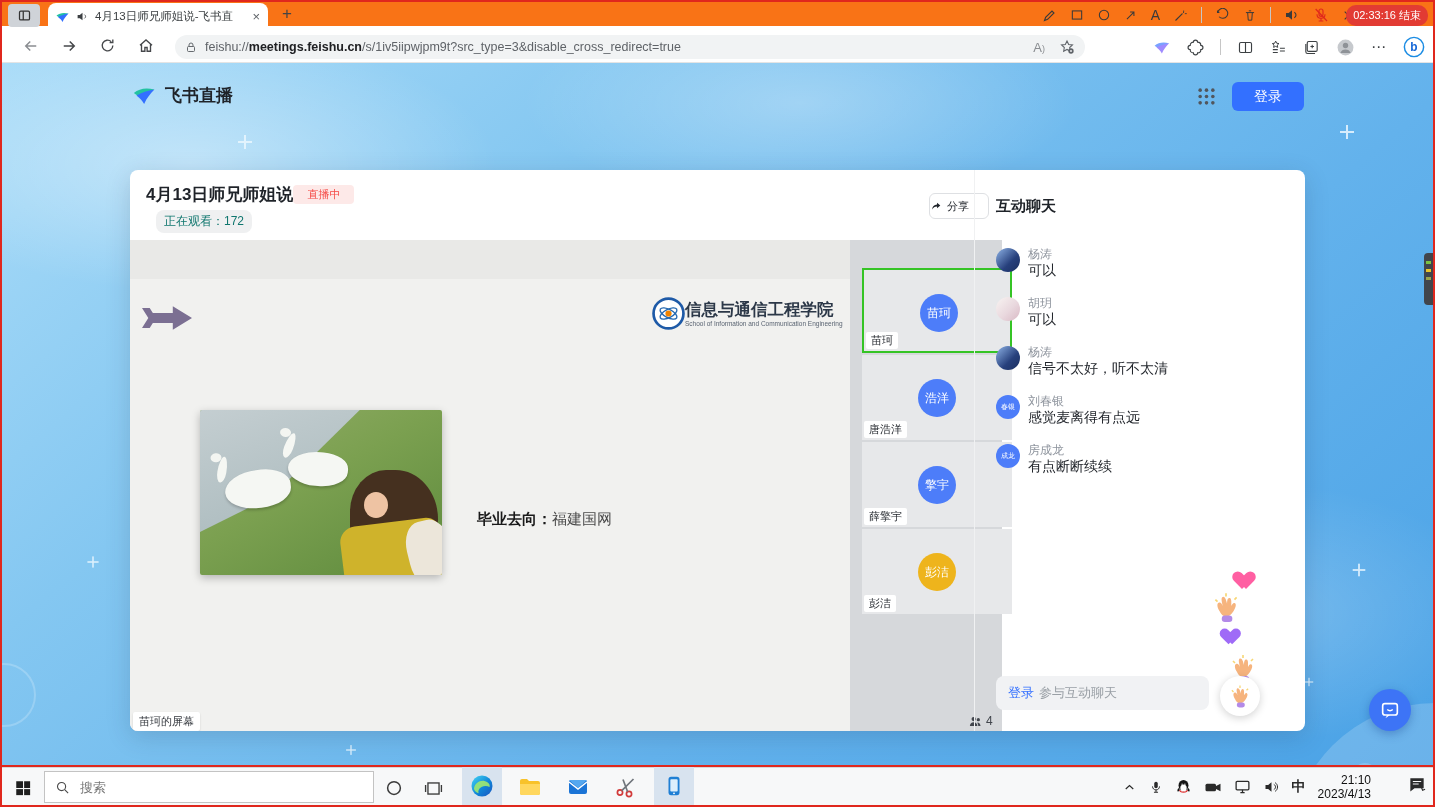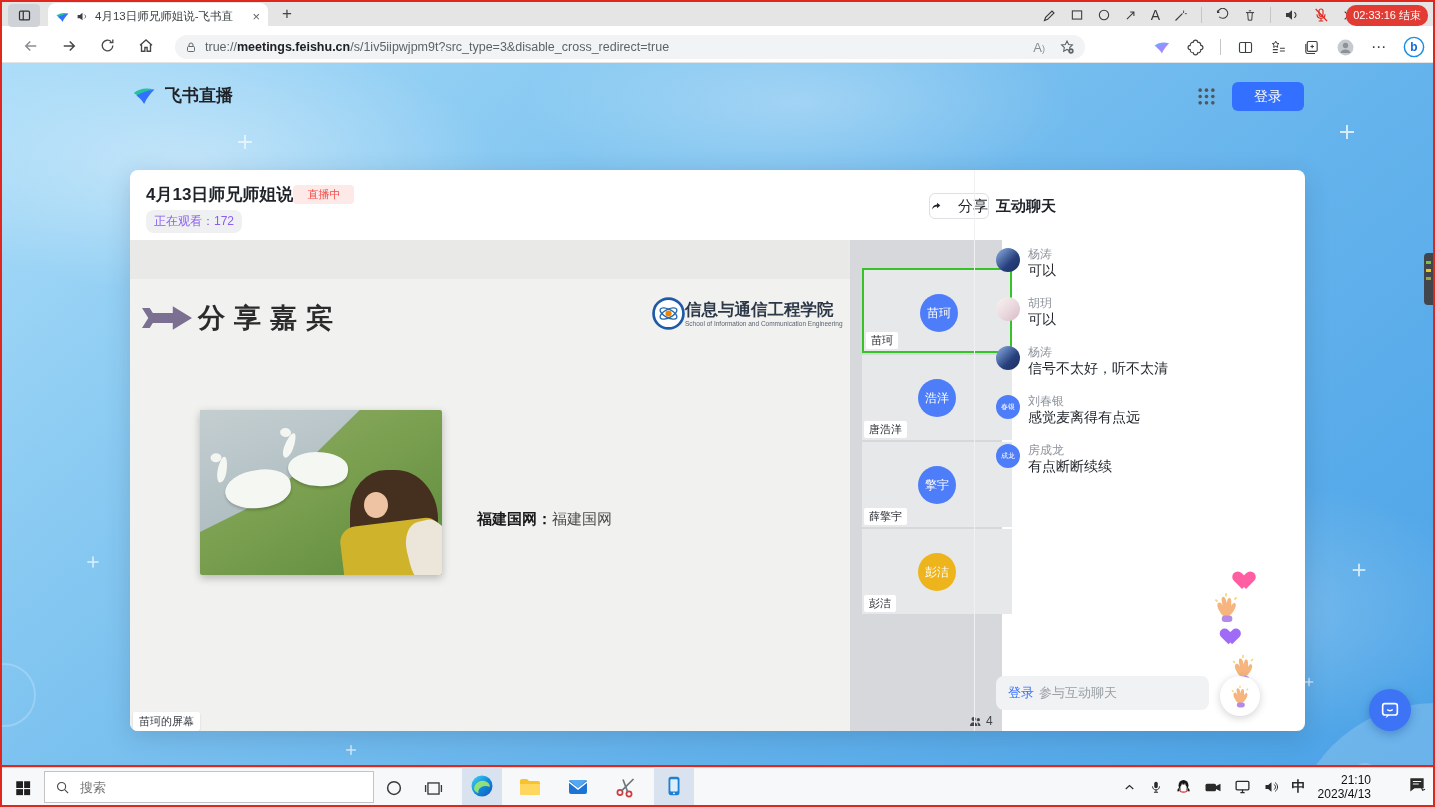--- a/index.html
+++ b/index.html
@@ -3,21 +3,21 @@
 <meta charset="utf-8">
 <style>
   *{margin:0;padding:0;box-sizing:border-box}
   html,body{background:#222}
   #screen{position:relative;width:1435px;height:807px;overflow:hidden;
     font-family:"Liberation Sans","DejaVu Sans",sans-serif;background:#fff;margin:0 auto}
   .abs{position:absolute}
   svg{display:block}
 
   
-  .tabstrip{position:absolute;left:0;top:0;width:1435px;height:26px;background:#e5e5e5}
+  .tabstrip{position:absolute;left:0;top:0;width:1435px;height:26px;background:#f97316}
   .tablist-btn{position:absolute;left:8px;top:4px;width:32px;height:23px;background:#cfd3d8;border-radius:4px;
     display:flex;align-items:center;justify-content:center;color:#333}
   .tab{position:absolute;left:48px;top:3px;width:220px;height:27px;background:#fff;border-radius:8px 8px 0 0;
     display:flex;align-items:center;padding:0 8px;gap:6px}
   .tab-title{font-size:11.5px;color:#3c4043;white-space:nowrap;overflow:hidden;width:140px}
   .tab-close{font-size:13px;color:#5f6368;margin-left:auto;cursor:default}
   .newtab{position:absolute;left:282px;top:4px;font-size:17px;color:#444}
   .rec-tools{position:absolute;right:80px;top:0;height:30px;display:flex;align-items:center;gap:13px;color:#3a3a3a}
   .rt-div{width:1px;height:16px;background:#c6c6c6}
   .rec-badge{position:absolute;right:7px;top:5px;background:#e23b33;color:#fff;font-size:11px;
@@ -47,24 +47,24 @@
   .grid9{position:absolute;left:1197px;top:87px;color:#51565d}
   .login-btn{position:absolute;left:1232px;top:82px;width:72px;height:29px;background:#3370ff;color:#fff;
     border-radius:6px;font-size:14px;display:flex;align-items:center;justify-content:center}
 
   .card{position:absolute;left:130px;top:170px;width:1175px;height:561px;background:#fff;border-radius:8px;
     box-shadow:0 6px 24px rgba(31,50,80,.18)}
 
   .stream-head{position:absolute;left:146px;top:183px;display:flex;align-items:center;}
   .stream-title{font-size:17px;font-weight:600;color:#1f2329}
   .live-badge{background:#fde9e8;color:#f54a45;font-size:11px;padding:2px 14px;border-radius:4px}
-  .viewers{position:absolute;left:146px;top:210px;background:#eff0f1;color:#8b5cf6;font-size:12px;
+  .viewers{position:absolute;left:156px;top:210px;background:#eff0f1;color:#0f766e;font-size:12px;
     padding:3px 8px;border-radius:8px}
   .share-btn{position:absolute;left:929px;top:193px;width:60px;height:26px;border:1px solid #dee0e3;border-radius:6px;
-    display:flex;align-items:center;justify-content:space-between;gap:4px;font-size:15px;color:#1f2329;background:#fff}
+    display:flex;align-items:center;justify-content:flex-start;gap:4px;font-size:11px;color:#1f2329;background:#fff}
 
   
   .slide{position:absolute;left:130px;top:240px;width:720px;height:491px;background:#f1f1ef;overflow:hidden;border-radius:0 0 0 8px}
   .slide-top{position:absolute;left:0;top:0;width:720px;height:39px;background:#e9e9e7}
   .slide-arrow{position:absolute;left:22px;top:64px;width:40px;height:28px;background:#7b6f92;
     clip-path:polygon(0 32%,52% 32%,52% 8%,100% 50%,52% 92%,52% 68%,0 68%)}
   .slide-arrow2{position:absolute;left:12px;top:68px;width:14px;height:20px;background:#7b6f92;
     clip-path:polygon(0 0,55% 0,100% 50%,55% 100%,0 100%,45% 50%)}
   .slide-heading{position:absolute;left:68px;top:60px;font-size:27px;font-weight:800;color:#2b2b2b;letter-spacing:9px}
   .org{position:absolute;left:522px;top:57px;display:flex;align-items:center}
@@ -228,21 +228,21 @@
     </svg>
   <svg class="nav-ic" style="left:137px" width="18" height="18" viewBox="0 0 24 24">
       <path d="M4 11l8-7 8 7M6 10v9h4.5v-5h3v5H18v-9" fill="none" stroke="#46484b" stroke-width="1.8"></path>
     </svg>
 
   <div class="urlbar">
     <svg width="12" height="13" viewBox="0 0 24 24">
         <rect x="5" y="10" width="14" height="10" rx="2" fill="none" stroke="#5f6368" stroke-width="1.9"></rect>
         <path d="M8 10V7a4 4 0 018 0v3" fill="none" stroke="#5f6368" stroke-width="1.9"></path>
       </svg>
-    <span><span>true://</span><span class="url-host">meetings.feishu.cn</span><span>/s/1iv5iipwjpm9t?src_type=3&amp;disable_cross_redirect=true</span></span>
+    <span><span>feishu://</span><span class="url-host">meetings.feishu.cn</span><span>/s/1iv5iipwjpm9t?src_type=3&amp;disable_cross_redirect=true</span></span>
     <span class="url-right">
       <span style="font-size:13px;color:#8a8d91">A<span style="font-size:9px">)</span></span>
       <svg width="16" height="16" viewBox="0 0 24 24">
           <path d="M12 3l2.5 5.2 5.7.7-4.2 3.9 1 5.6-5-2.7-5 2.7 1-5.6L3.8 8.9l5.7-.7z" fill="none" stroke="#5f6368" stroke-width="1.6"></path>
           <circle cx="18" cy="18" r="4" fill="#5f6368"></circle>
           <circle cx="18" cy="18" r="1.4" fill="#f1f3f4"></circle>
         </svg>
     </span>
   </div>
 
@@ -329,21 +329,20 @@
     <svg width="13" height="13" viewBox="0 0 24 24">
         <path d="M13 5l6 5-6 5v-3.2C8.5 11.8 6 14 4 17.5c.2-5.5 3.5-9 9-9.3V5z" fill="#1f2329"></path>
       </svg>
     <span>分享</span>
   </div>
 
   <div class="slide">
     <div class="slide-top"></div>
     <div class="slide-arrow2"></div>
     <div class="slide-arrow"></div>
-    <div class="slide-heading">分享嘉宾</div>
     <div class="org">
       <svg width="33" height="33" viewBox="0 0 32 32">
           <circle cx="16" cy="16" r="14.5" fill="#fff" stroke="#1e5aa7" stroke-width="2.6"></circle>
           <ellipse cx="16" cy="16" rx="9" ry="4" fill="none" stroke="#2468b0" stroke-width="1.3" transform="rotate(-28 16 16)"></ellipse>
           <ellipse cx="16" cy="16" rx="9" ry="4" fill="none" stroke="#2468b0" stroke-width="1.3" transform="rotate(28 16 16)"></ellipse>
           <circle cx="16" cy="16" r="3" fill="#f08300"></circle>
         </svg>
       <div>
         <div class="org-cn">信息与通信工程学院</div>
         <div class="org-en">School of Information and Communication Engineering</div>
@@ -353,21 +352,21 @@
       <div class="water"></div>
       <div class="swan" style="left:25px;top:60px;width:66px;height:38px;transform:rotate(-6deg)"></div>
       <div class="swan" style="left:88px;top:42px;width:60px;height:34px;transform:rotate(5deg)"></div>
       <div class="strap"></div>
       <div class="hair"></div>
       <div class="face"></div>
       <div class="jacket"></div>
       <div class="bag"></div>
     </div>
     <div class="grad-line">
-      <span class="grad-label">福建国网：</span><span class="grad-value">福建国网</span>
+      <span class="grad-label">毕业去向：</span><span class="grad-value">福建国网</span>
     </div>
     <div class="screen-tag">苗珂的屏幕</div>
   </div>
 
   <div class="strip">
     <div class="tile active" style="top:28px">
       <div class="pavatar">
           <span>苗珂</span>
         </div>
       <div class="ptag">苗珂</div>

